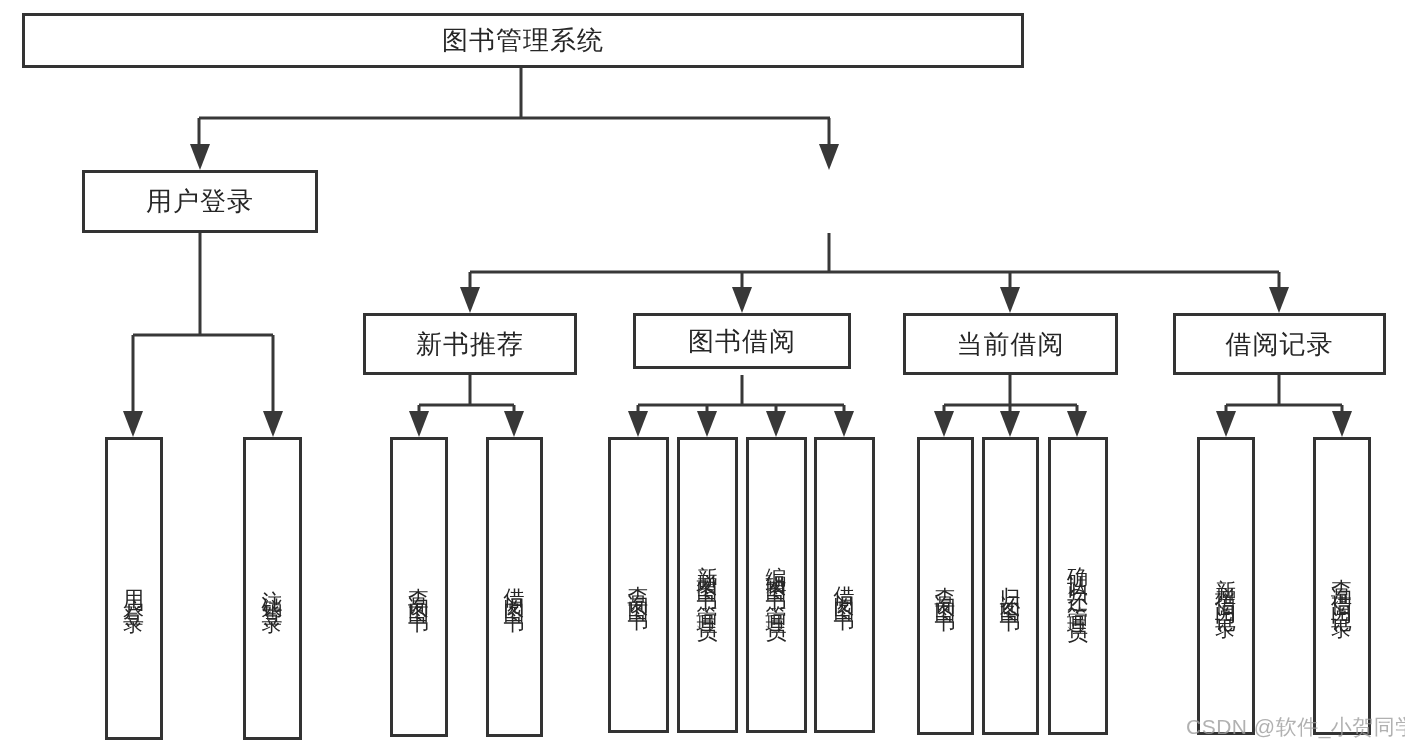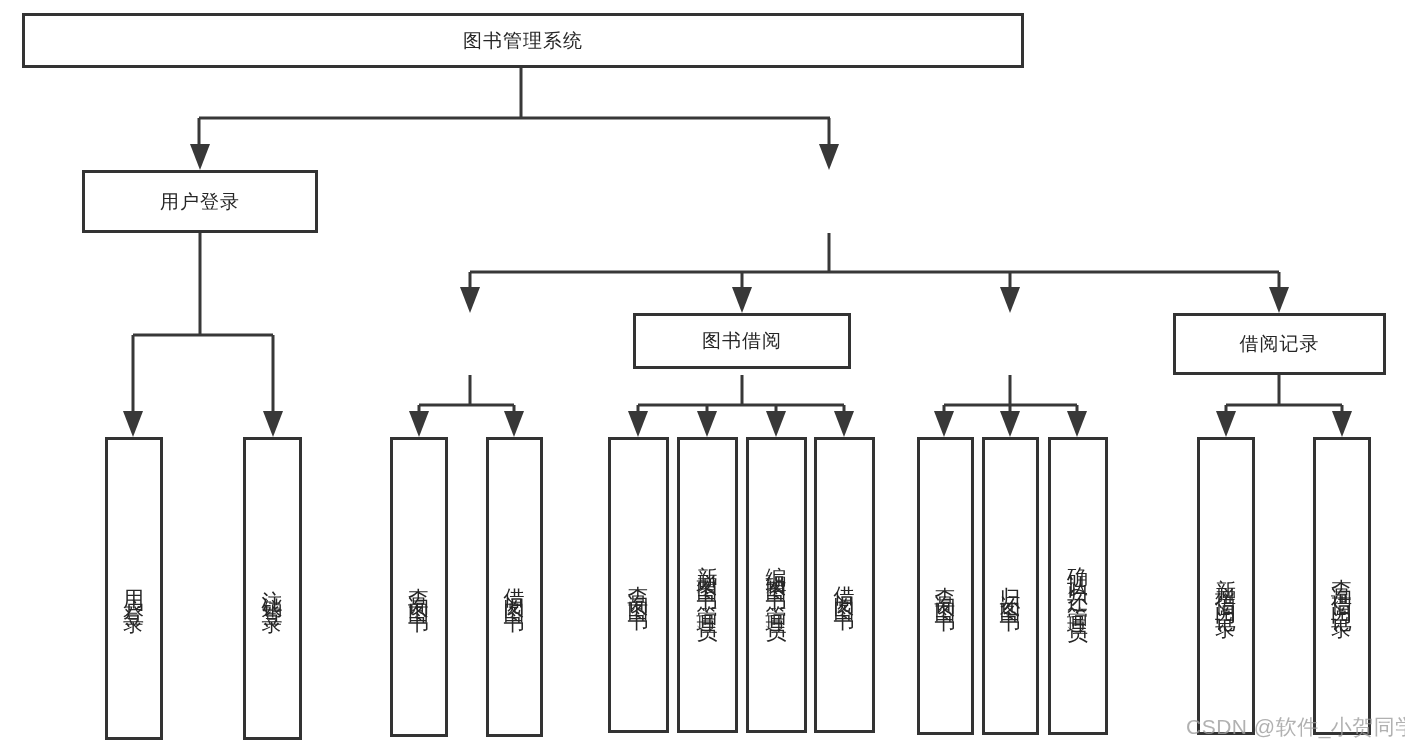--- a/index.html
+++ b/index.html
@@ -13,21 +13,21 @@
   .connector-layer{position:absolute;left:0;top:0;width:1405px;height:747px;}
   .node{
     position:absolute;
     box-sizing:border-box;
     border:3px solid #333333;
     background:#ffffff;
     display:flex;align-items:center;justify-content:center;
     color:#262626;
   }
   .hbox .label{
-    font-size:19px;
+    font-size:26px;
     letter-spacing:1px;
     white-space:nowrap;
   }
   .vbox .label{
     writing-mode:vertical-rl;
     text-orientation:mixed;
     font-size:21px;
     letter-spacing:8px;
     line-height:1;
     white-space:nowrap;
@@ -81,22 +81,28 @@
   </svg>
 
   <div class="node hbox" style="left:22px;top:13px;width:1002px;height:55px">
     <span class="label">图书管理系统</span>
   </div>
 
   <div class="node hbox" style="left:82px;top:170px;width:236px;height:63px">
     <span class="label">用户登录</span>
   </div>
 
+  <div class="node hbox" style="left:363px;top:313px;width:214px;height:62px">
+    <span class="label">新书推荐</span>
+  </div>
   <div class="node hbox" style="left:633px;top:313px;width:218px;height:56px">
     <span class="label">图书借阅</span>
+  </div>
+  <div class="node hbox" style="left:903px;top:313px;width:215px;height:62px">
+    <span class="label">当前借阅</span>
   </div>
   <div class="node hbox" style="left:1173px;top:313px;width:213px;height:62px">
     <span class="label">借阅记录</span>
   </div>
 
   <div class="node vbox" style="left:105px;top:437px;width:58px;height:303px">
     <span class="label">用户登录</span>
   </div>
   <div class="node vbox" style="left:243px;top:437px;width:59px;height:303px">
     <span class="label">注销登录</span>

